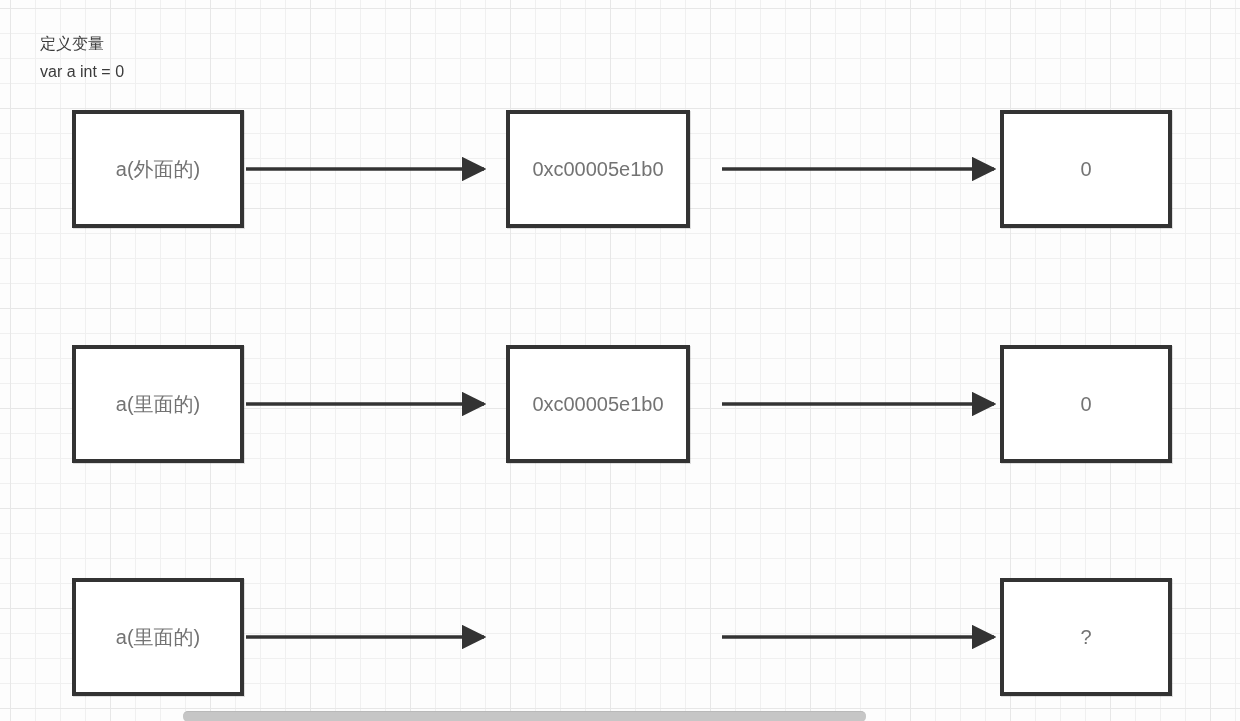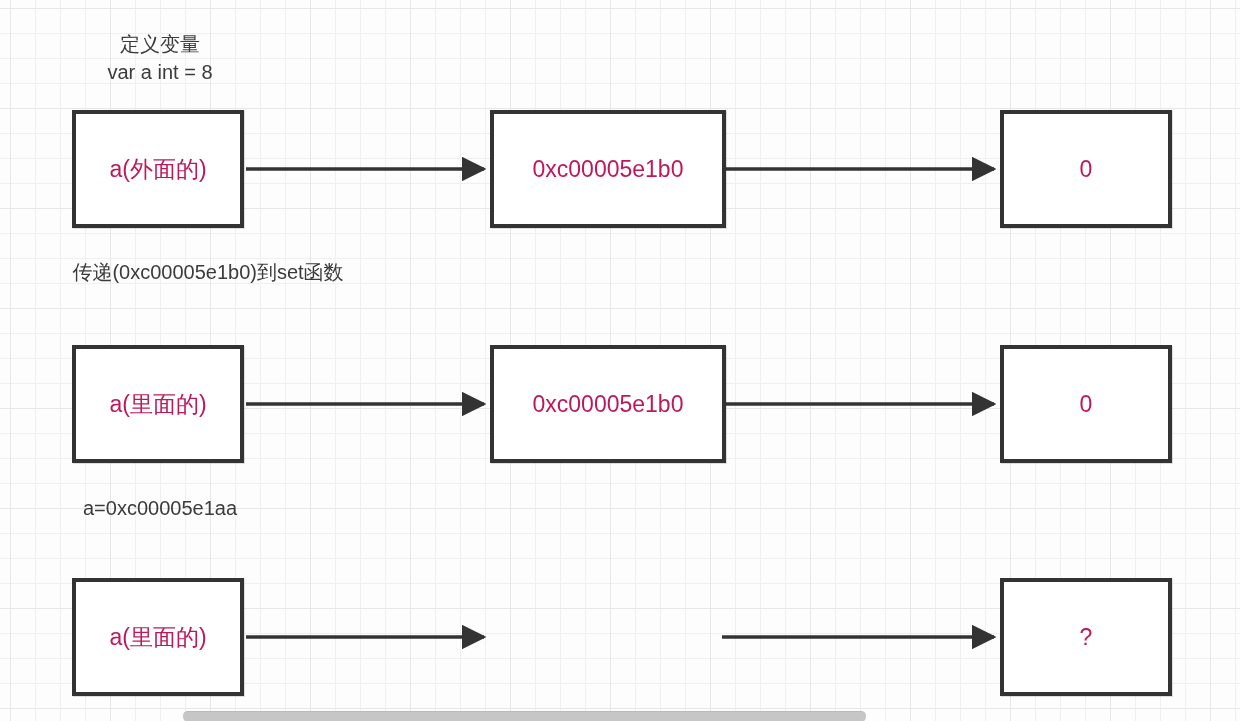--- a/index.html
+++ b/index.html
@@ -18,47 +18,46 @@
     background-image:
       linear-gradient(#e7e7e7 1px, transparent 1px),
       linear-gradient(90deg, #e7e7e7 1px, transparent 1px),
       linear-gradient(#f0f0f0 1px, transparent 1px),
       linear-gradient(90deg, #f0f0f0 1px, transparent 1px);
     background-size: 100px 100px, 100px 100px, 25px 25px, 25px 25px;
     background-position: 10px 8px, 10px 8px, 10px 8px, 10px 8px;
   }
   .caption {
     position: absolute;
-    text-align: center;
     color: #3b3b3b;
-    font-size: 20px;
+    font-size: 16px;
     line-height: 28px;
     white-space: nowrap;
   }
   .cap-1 { left: 40px;  top: 30px;  width: 240px; }
   .cap-2 { left: 40px;  top: 258px; width: 336px; }
   .cap-3 { left: 40px;  top: 494px; width: 240px; }
   .node {
     position: absolute;
     box-sizing: border-box;
     height: 118px;
     background: #ffffff;
     border: 4px solid #333333;
     display: flex;
     align-items: center;
     justify-content: center;
-    color: #be185d;
-    font-size: 23px;
+    color: #737373;
+    font-size: 20px;
     box-shadow: 1px 1px 0 rgba(0,0,0,0.12);
   }
   .row-1 { top: 110px; }
   .row-2 { top: 345px; }
   .row-3 { top: 578px; }
   .col-a { left: 72px;   width: 172px; }
-  .col-b { left: 490px;  width: 236px; }
+  .col-b { left: 506px;  width: 184px; }
   .col-c { left: 1000px; width: 172px; }
   .arrows {
     position: absolute;
     left: 0; top: 0;
     width: 1240px;
     height: 721px;
     pointer-events: none;
   }
   .hscrollbar {
     position: absolute;
@@ -71,27 +70,25 @@
     border-radius: 5px;
   }
 </style>
 </head>
 <body>
 
 <div class="canvas">
 
   <div class="caption cap-1">
     <div>定义变量</div>
-    <div>var a int = 8</div>
+    <div>var a int = 0</div>
   </div>
   <div class="caption cap-2">
-    <div>传递(0xc00005e1b0)到set函数</div>
   </div>
   <div class="caption cap-3">
-    <div>a=0xc00005e1aa</div>
   </div>
 
   <div class="node row-1 col-a">a(外面的)</div>
   <div class="node row-1 col-b">0xc00005e1b0</div>
   <div class="node row-1 col-c">0</div>
 
   <div class="node row-2 col-a">a(里面的)</div>
   <div class="node row-2 col-b">0xc00005e1b0</div>
   <div class="node row-2 col-c">0</div>
 

